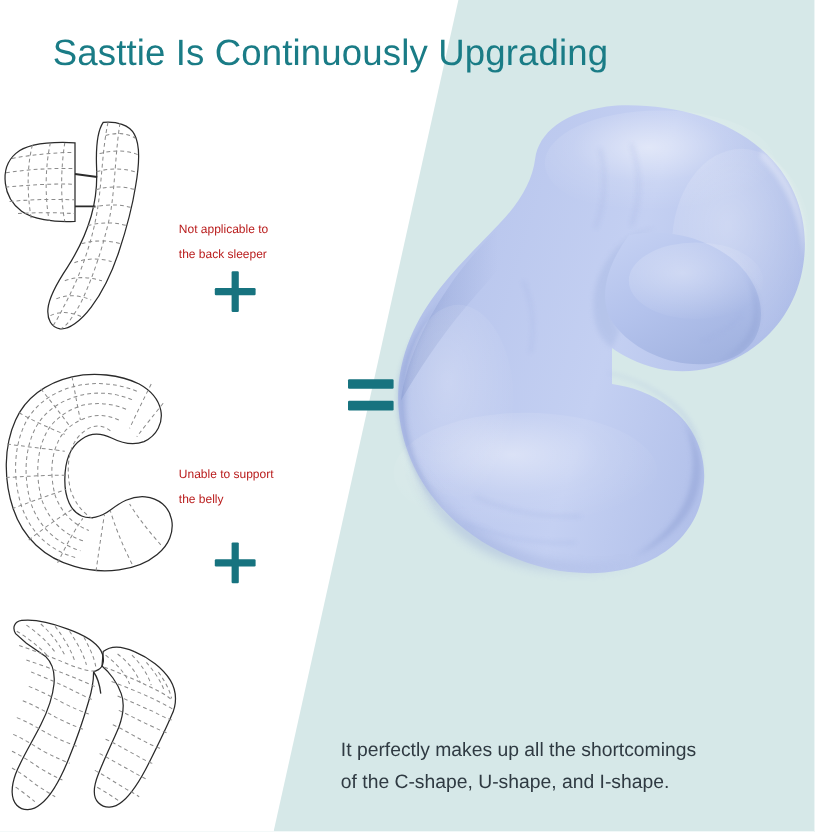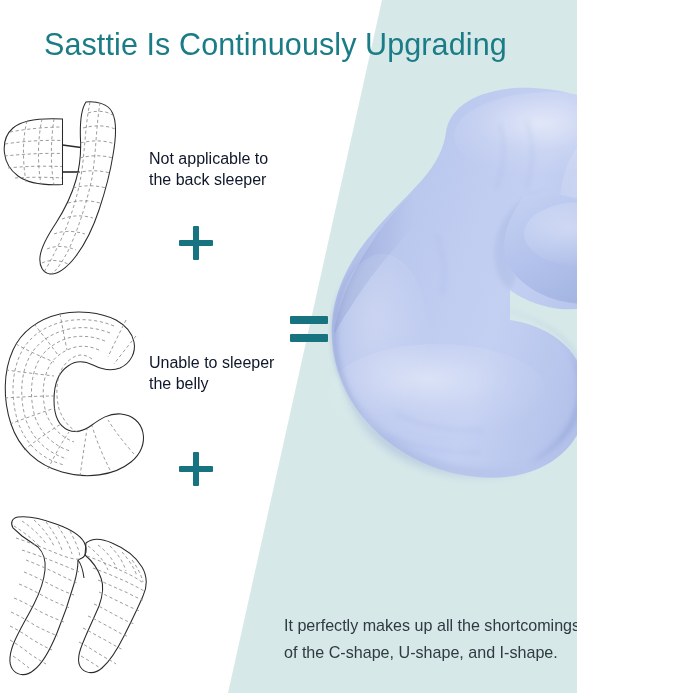--- a/index.html
+++ b/index.html
@@ -4,21 +4,21 @@
 <style>
   html, body { margin:0; padding:0; }
   body {
     width:679px; height:693px;
     font-family:"Liberation Sans", sans-serif;
     background:#ffffff;
     overflow:hidden;
   }
   #stage {
     position:relative;
-    width:577px; height:693px;
+    width:679px; height:693px;
     background:#ffffff;
     overflow:hidden;
   }
 
   
   .diag-panel{
     position:absolute;
     inset:0;
     background:#d6e8e8;
     clip-path: polygon(382px 0, 679px 0, 679px 693px, 228px 693px);
@@ -67,25 +67,26 @@
   .equals span{
     position:absolute; left:0; width:38px; height:8px;
     background:#17737f; border-radius:1px;
   }
   .equals span.e1{ top:4px; }
   .equals span.e2{ top:22px; }
 
   
   .label{
     position:absolute;
-    font-size:16px;
+    font-size:10px;
     line-height:21px;
-    color:#0f172a;
+    color:#b91c1c;
     z-index:6;
     white-space:pre-line;
+    margin-top:33px;
   }
   #lbl1{ left:149px; top:148px; width:150px; }
   #lbl2{ left:149px; top:352px; width:150px; }
   #lbl3{ left:149px; top:547px; width:150px; }
 
   
   .caption{
     position:absolute;
     left:284px; top:612px;
     width:380px;
@@ -263,21 +264,21 @@
 
   <div class="plus" id="plus1"></div>
   <div class="plus" id="plus2"></div>
   <div class="equals">
     <span class="e1"></span>
       <span class="e2"></span>
   </div>
 
   <div class="label" id="lbl1">Not applicable to
 the back sleeper</div>
-  <div class="label" id="lbl2">Unable to sleeper
+  <div class="label" id="lbl2">Unable to support
 the belly</div>
 
   <svg id="pillow" viewBox="0 0 361 530" xmlns="http://www.w3.org/2000/svg">
     <defs>
       <linearGradient id="pg" x1="0" y1="0" x2="1" y2="0.35">
         <stop offset="0" stop-color="#a9b9e4"></stop>
         <stop offset=".30" stop-color="#bbc8ee"></stop>
         <stop offset=".62" stop-color="#c4d0f2"></stop>
         <stop offset="1" stop-color="#aebde8"></stop>
       </linearGradient>

